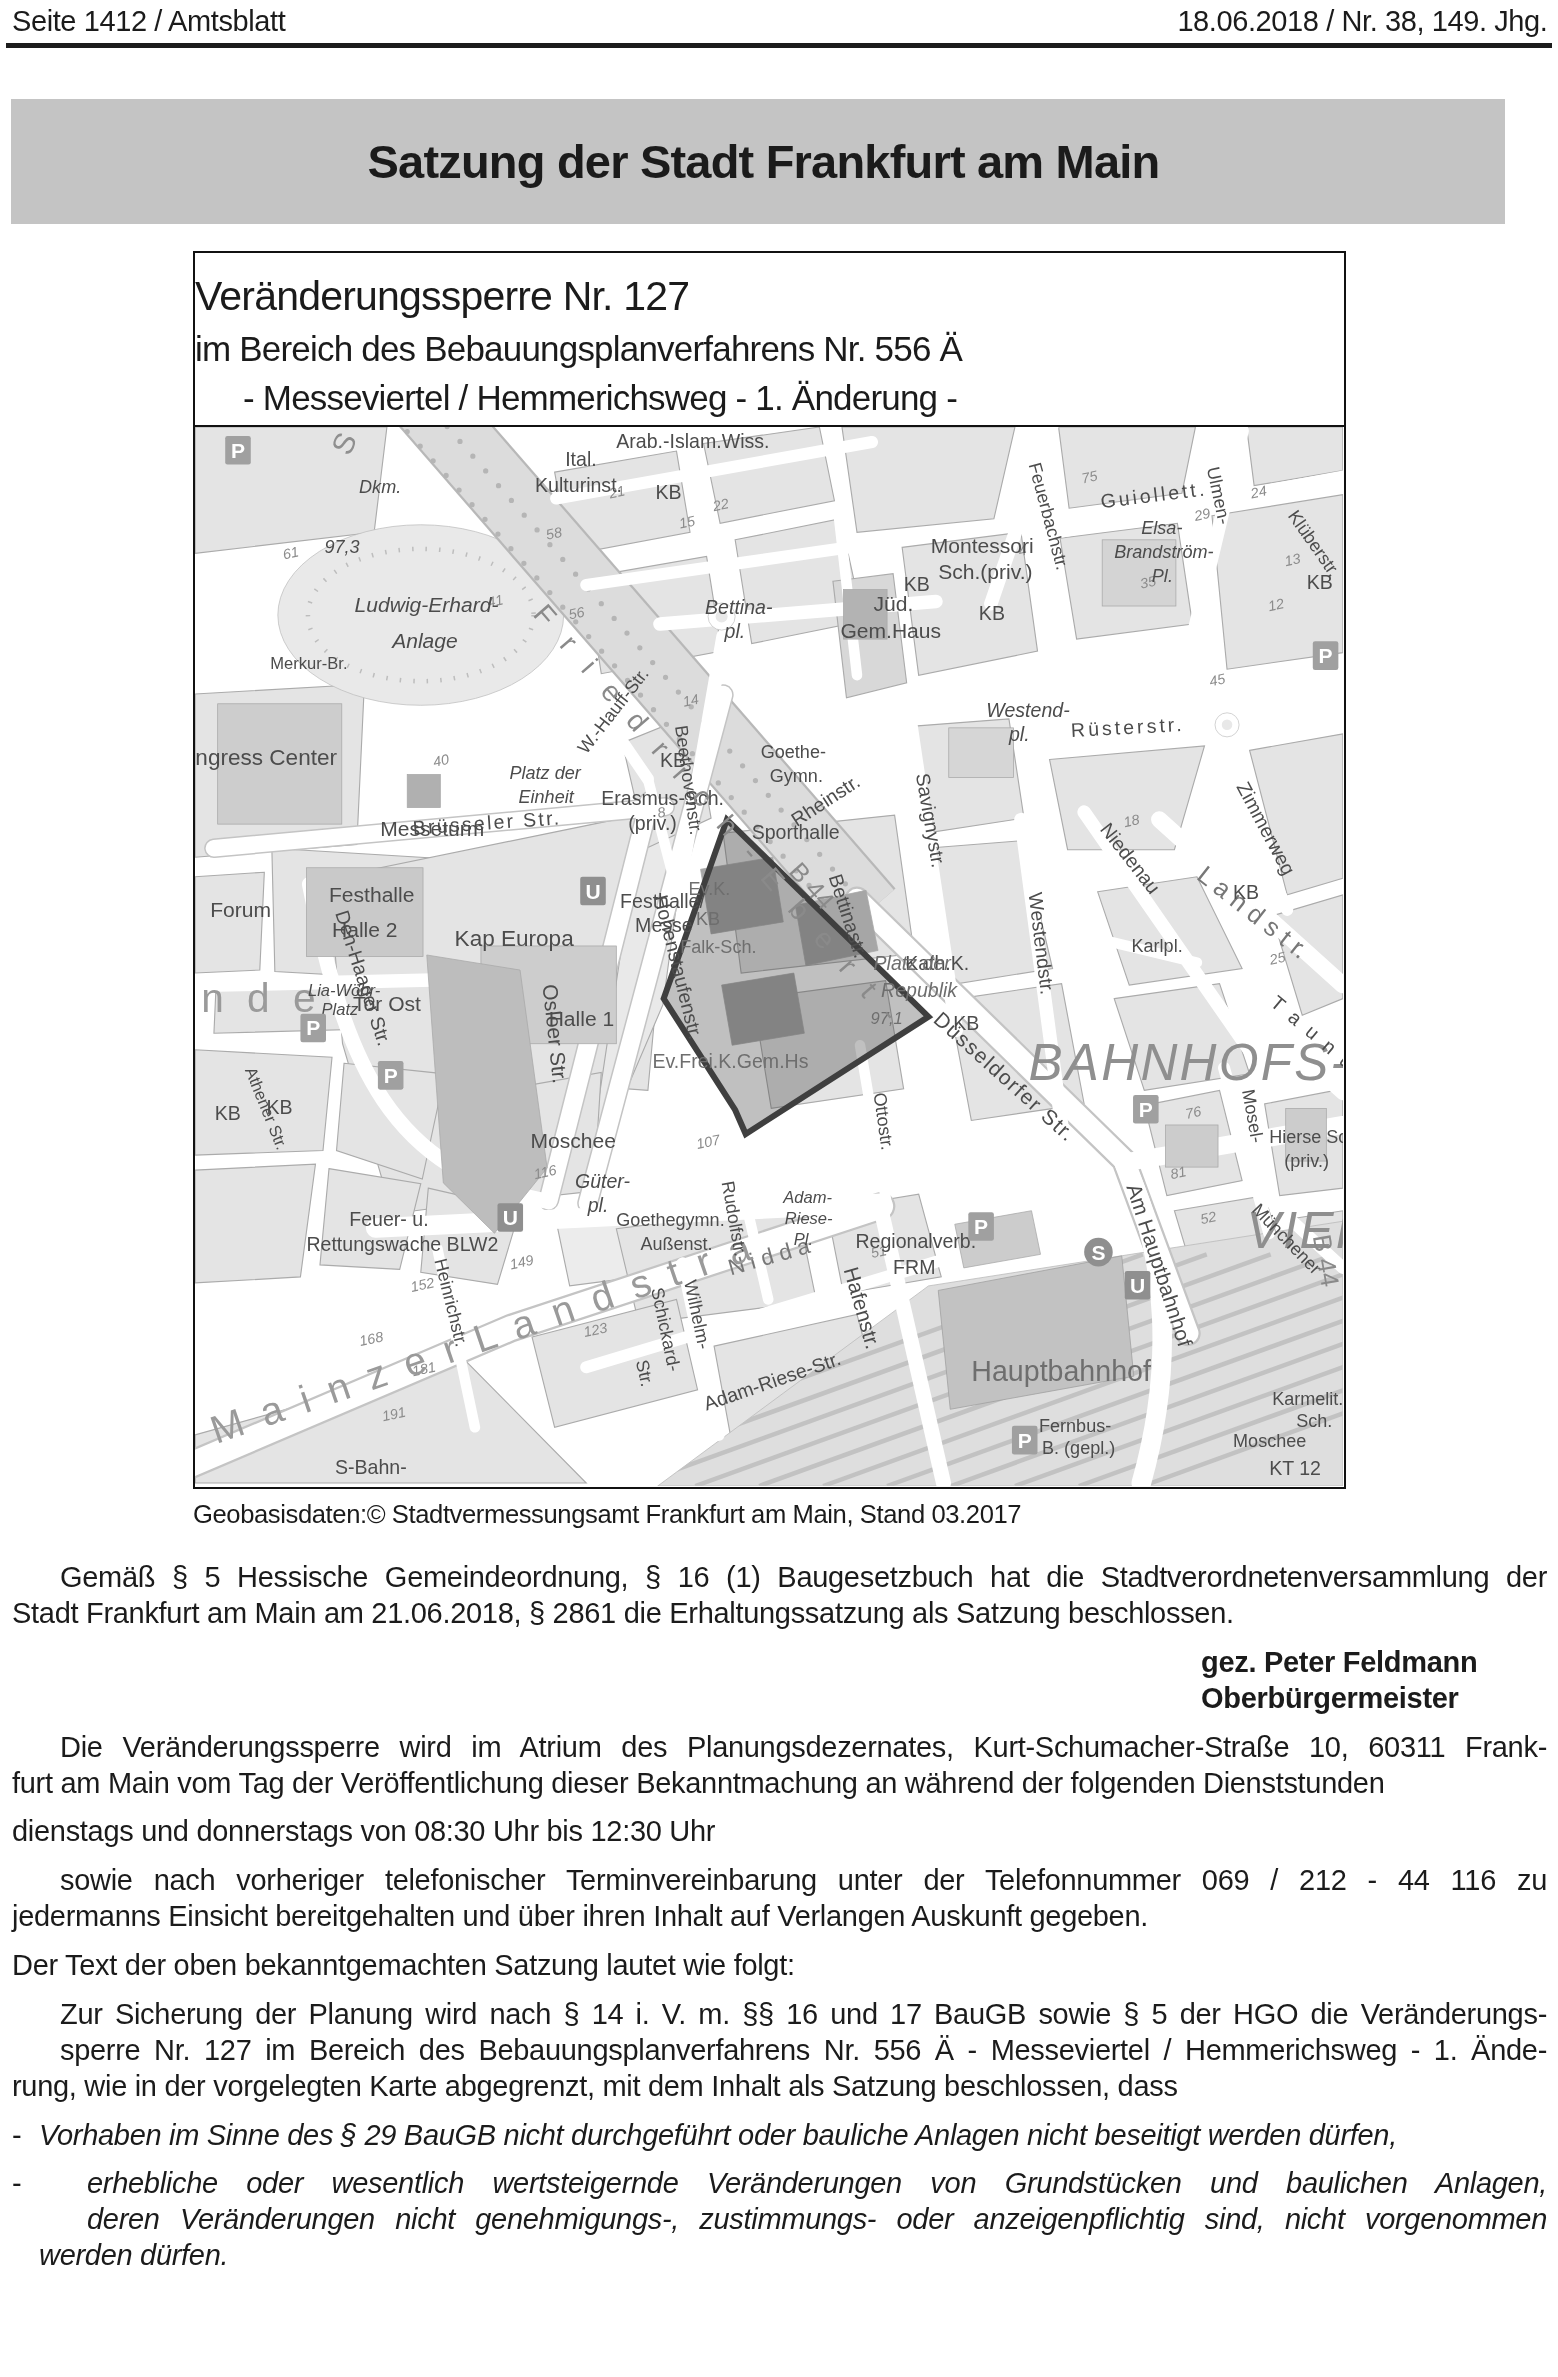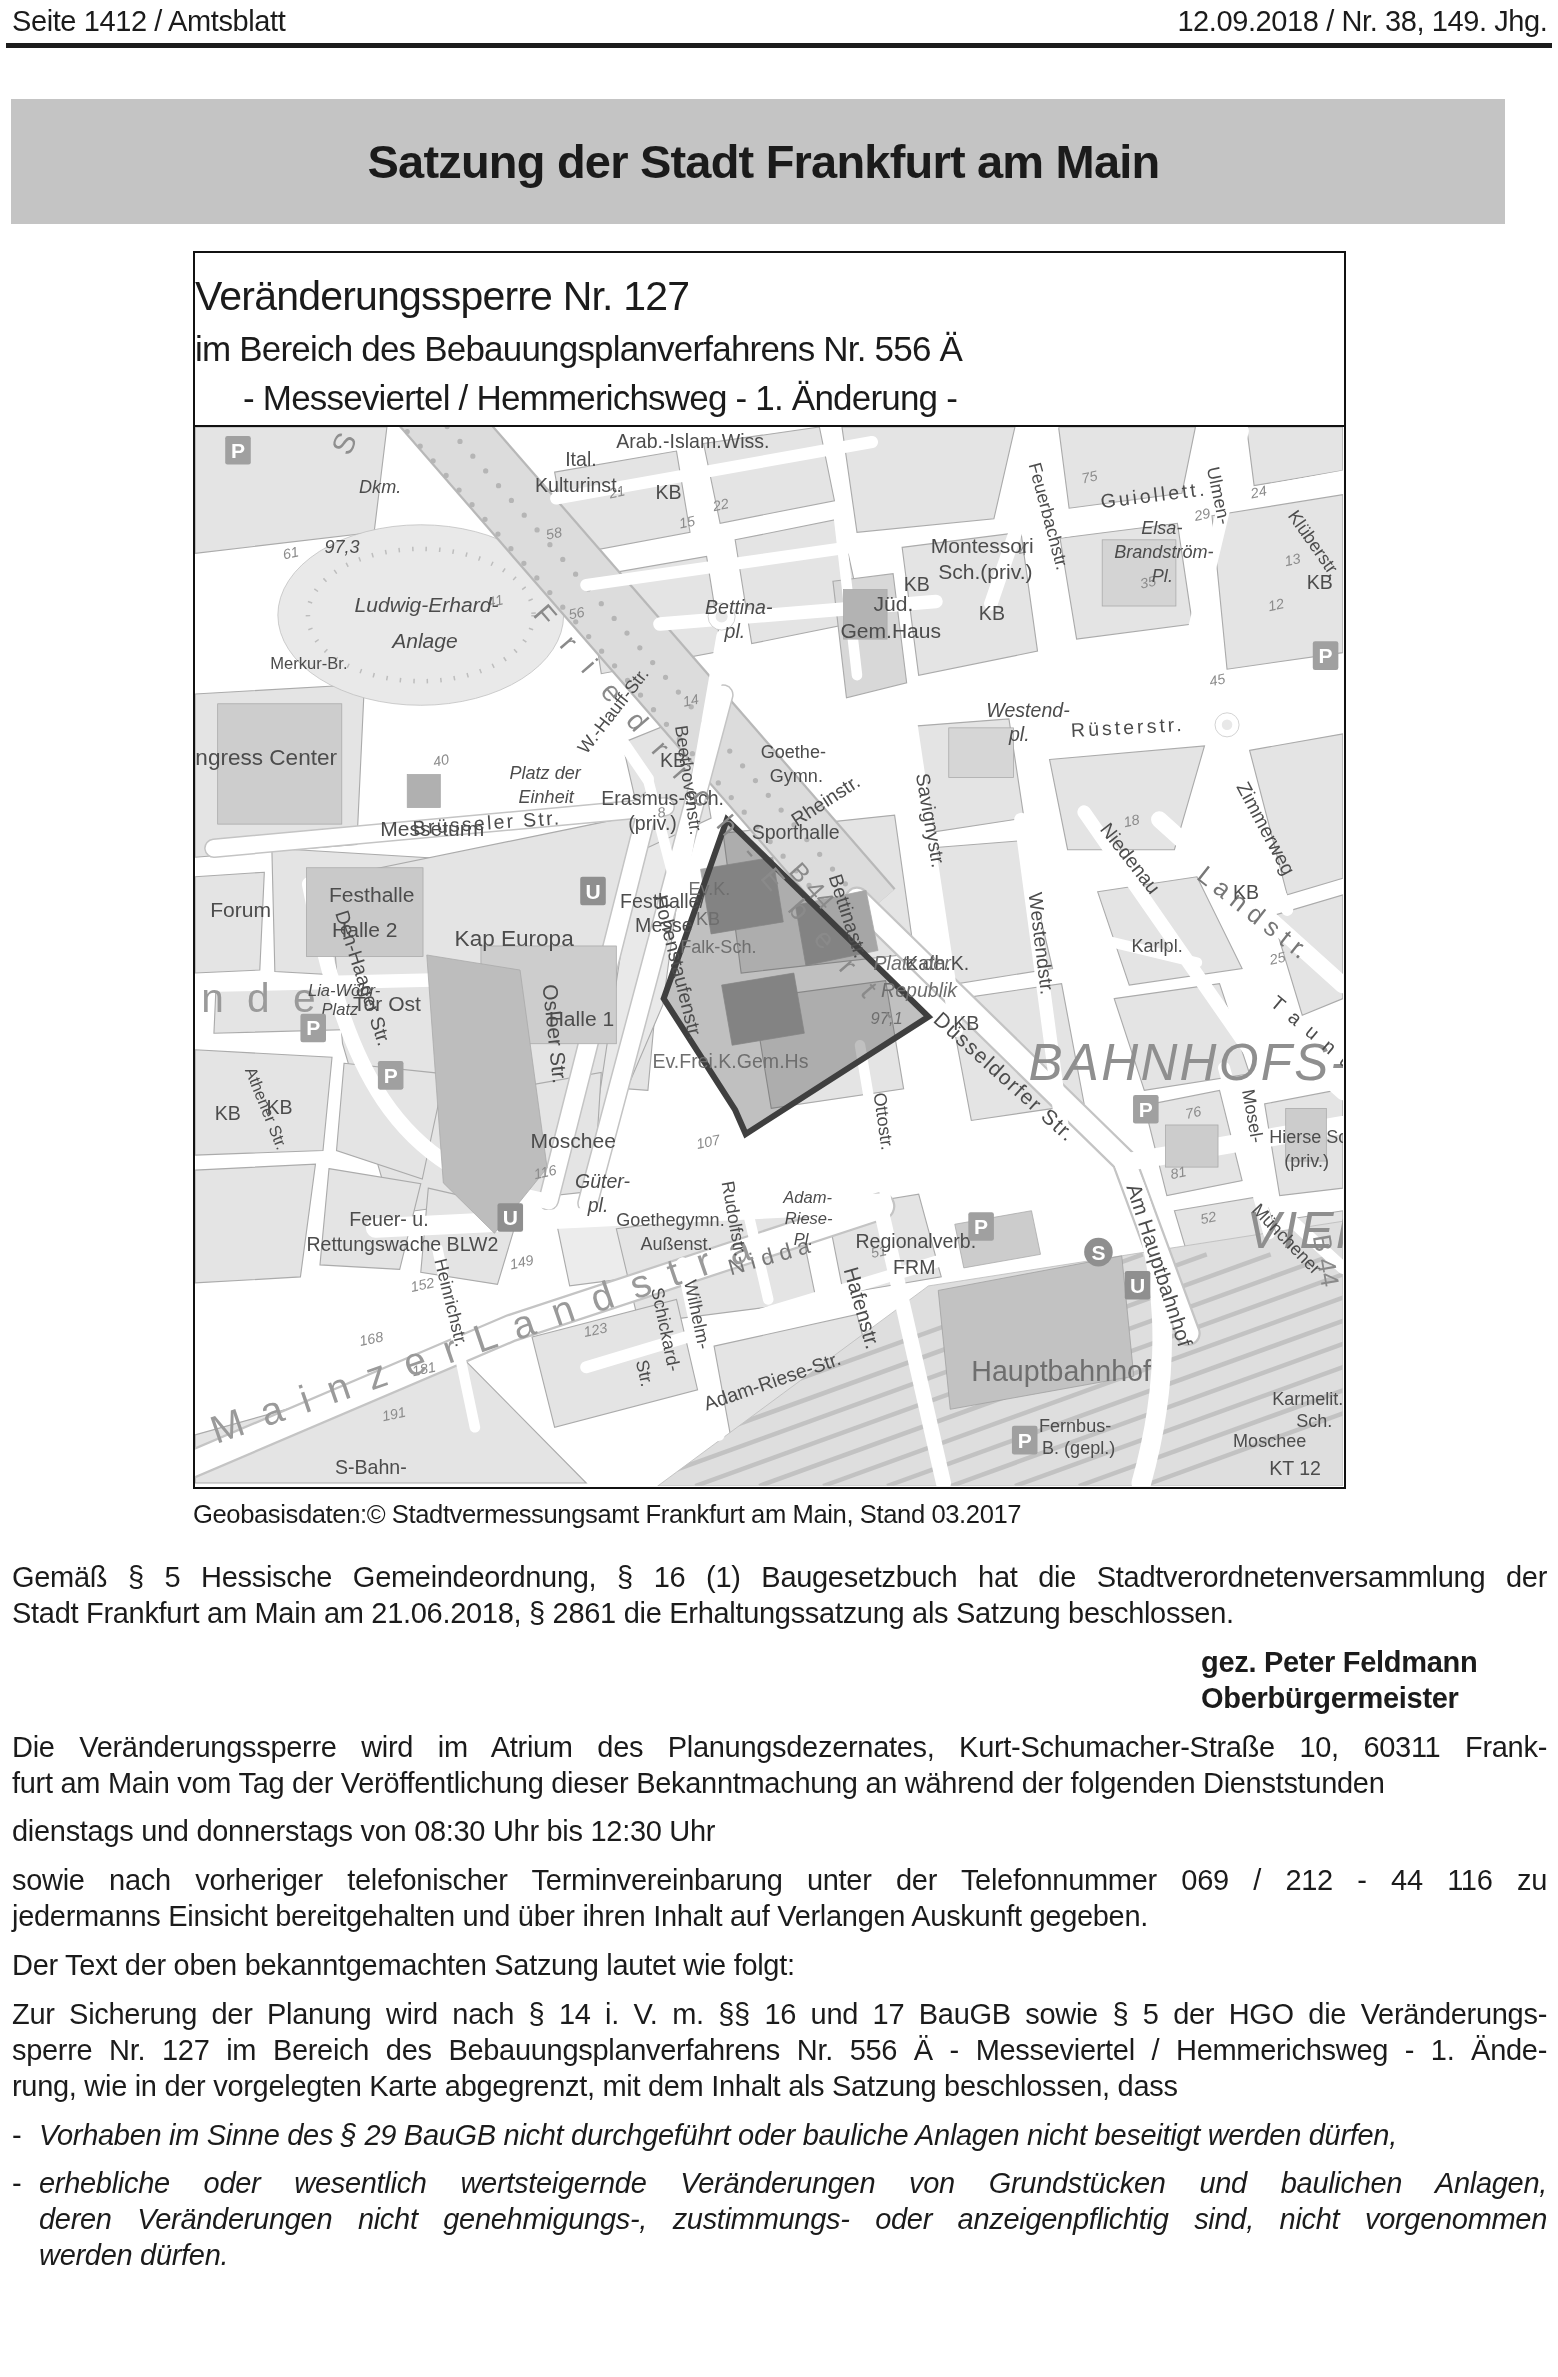--- a/index.html
+++ b/index.html
@@ -21,33 +21,33 @@
   #maptitle .l2{font-size:35px;line-height:50px;letter-spacing:-0.8px;}
   #maptitle .l3{font-size:35px;line-height:48px;letter-spacing:-0.8px;margin-left:48px;}
   #mapwrap{position:relative;width:1148px;height:1059px;overflow:hidden;}
   svg text{font-family:"Liberation Sans",sans-serif;}
   #caption{position:absolute;left:193px;top:1500px;font-size:25.6px;letter-spacing:-0.4px;}
   
   #body{position:absolute;left:12px;top:1559px;width:1535px;font-size:29px;line-height:36px;
         letter-spacing:-0.3px;}
   #body .para{margin:0 0 12.8px 0;}
   #body .line{text-align:justify;}
-  #body .line.full{text-align:justify;text-align-last:justify;}
+  #body .line.full{text-align:justify;text-align-last:justify;margin-left:48px;}
   #body .sig{font-weight:bold;padding-left:1189px;margin:0 0 12.8px 0;}
   #body .bullet{display:flex;margin:0 0 12.8px 0;}
   #body .bullet .mk{width:27px;flex:none;}
   #body .bullet .bl{flex:1;font-style:italic;}
 </style>
 </head>
 <body>
 
 <div id="page">
 
   <div id="hdr-left">Seite 1412 / Amtsblatt</div>
-  <div id="hdr-right">12.09.2018 / Nr. 38, 149. Jhg.</div>
+  <div id="hdr-right">18.06.2018 / Nr. 38, 149. Jhg.</div>
   <div id="hdr-rule"></div>
 
   <div id="banner">
     <div class="t">Satzung der Stadt Frankfurt am Main</div>
   </div>
 
   <div id="mapbox">
     <div id="maptitle">
       <div class="l1">Veränderungssperre Nr. 127</div>
       <div class="l2">im Bereich des Bebauungsplanverfahrens Nr. 556 Ä</div>

